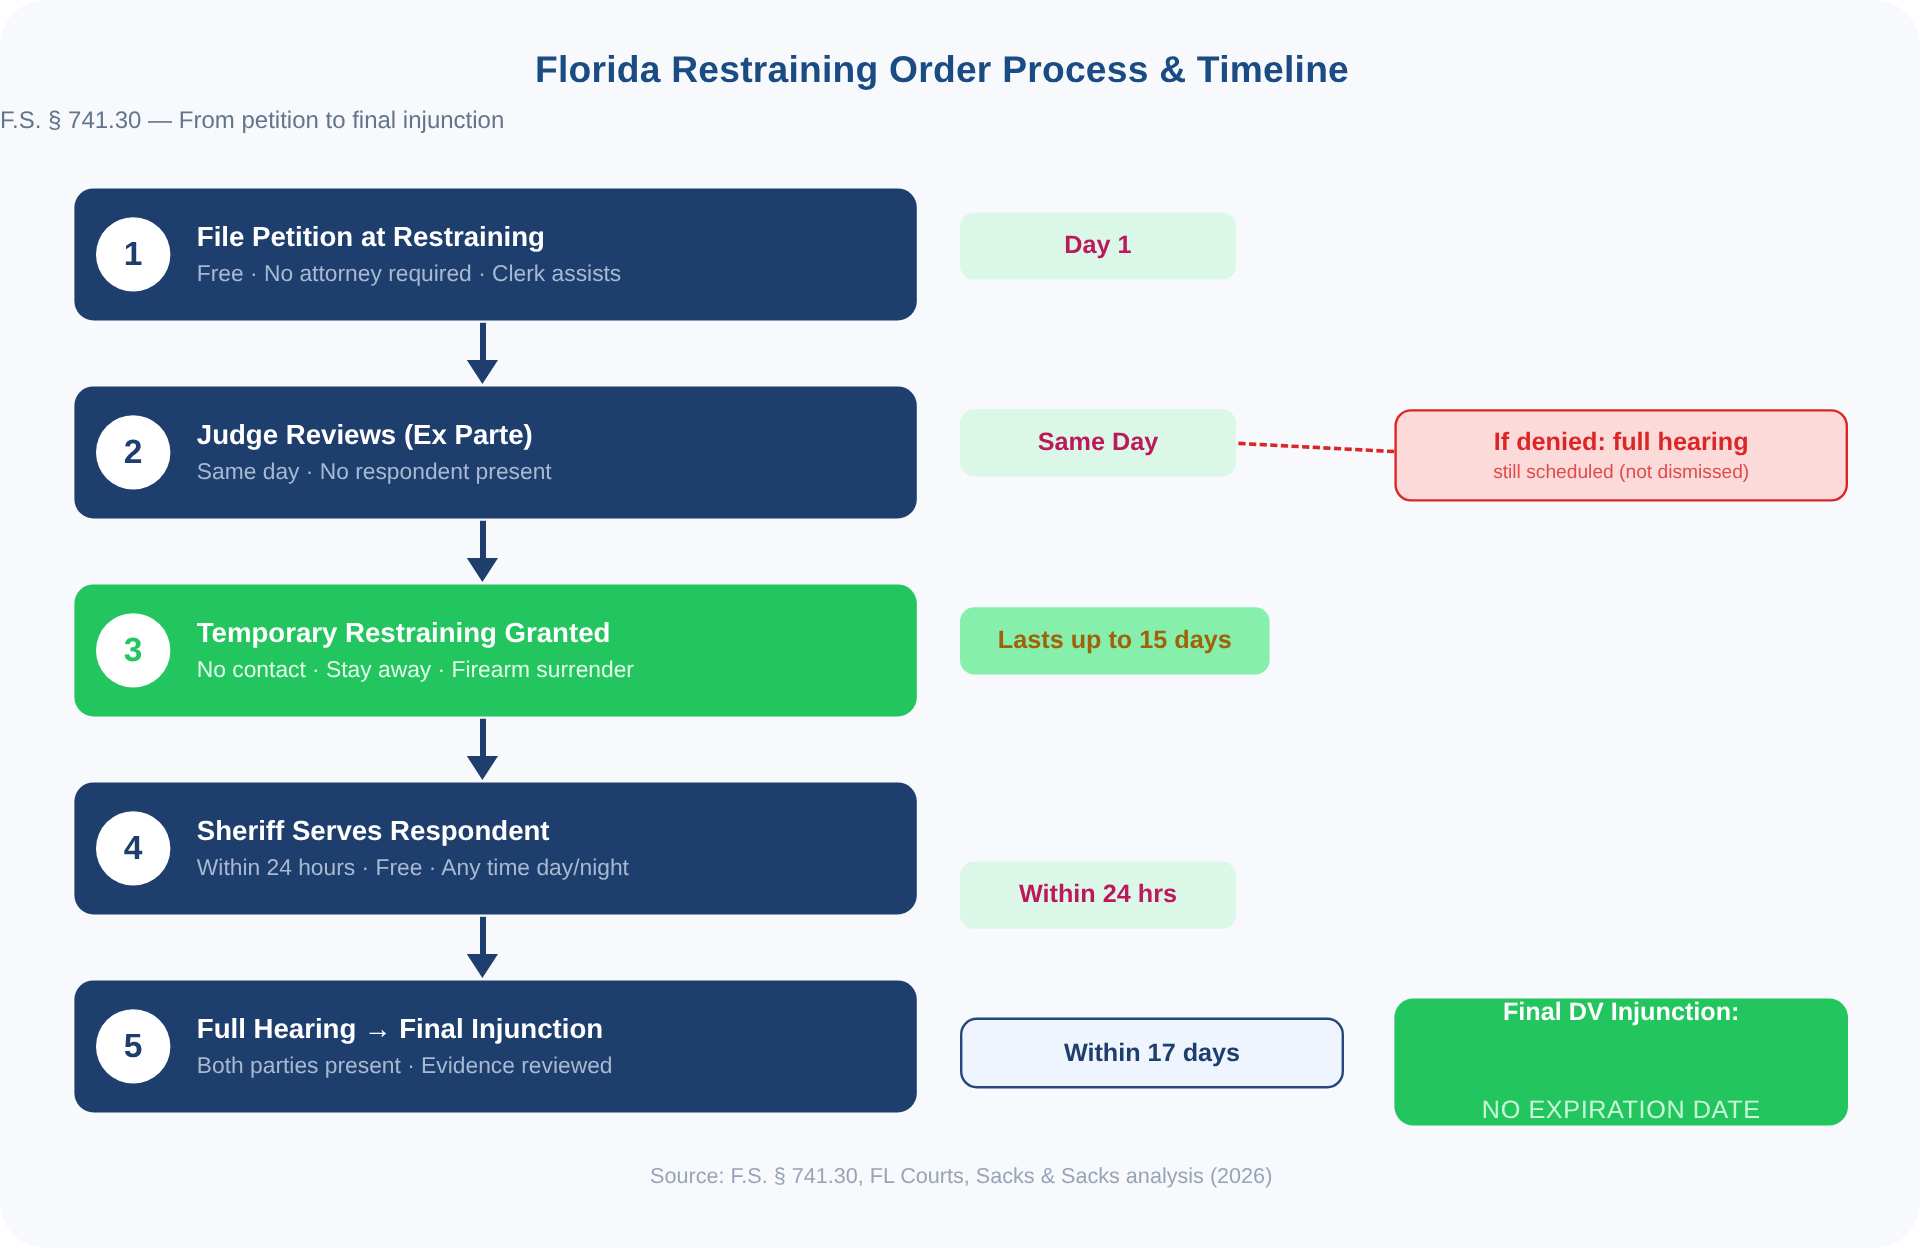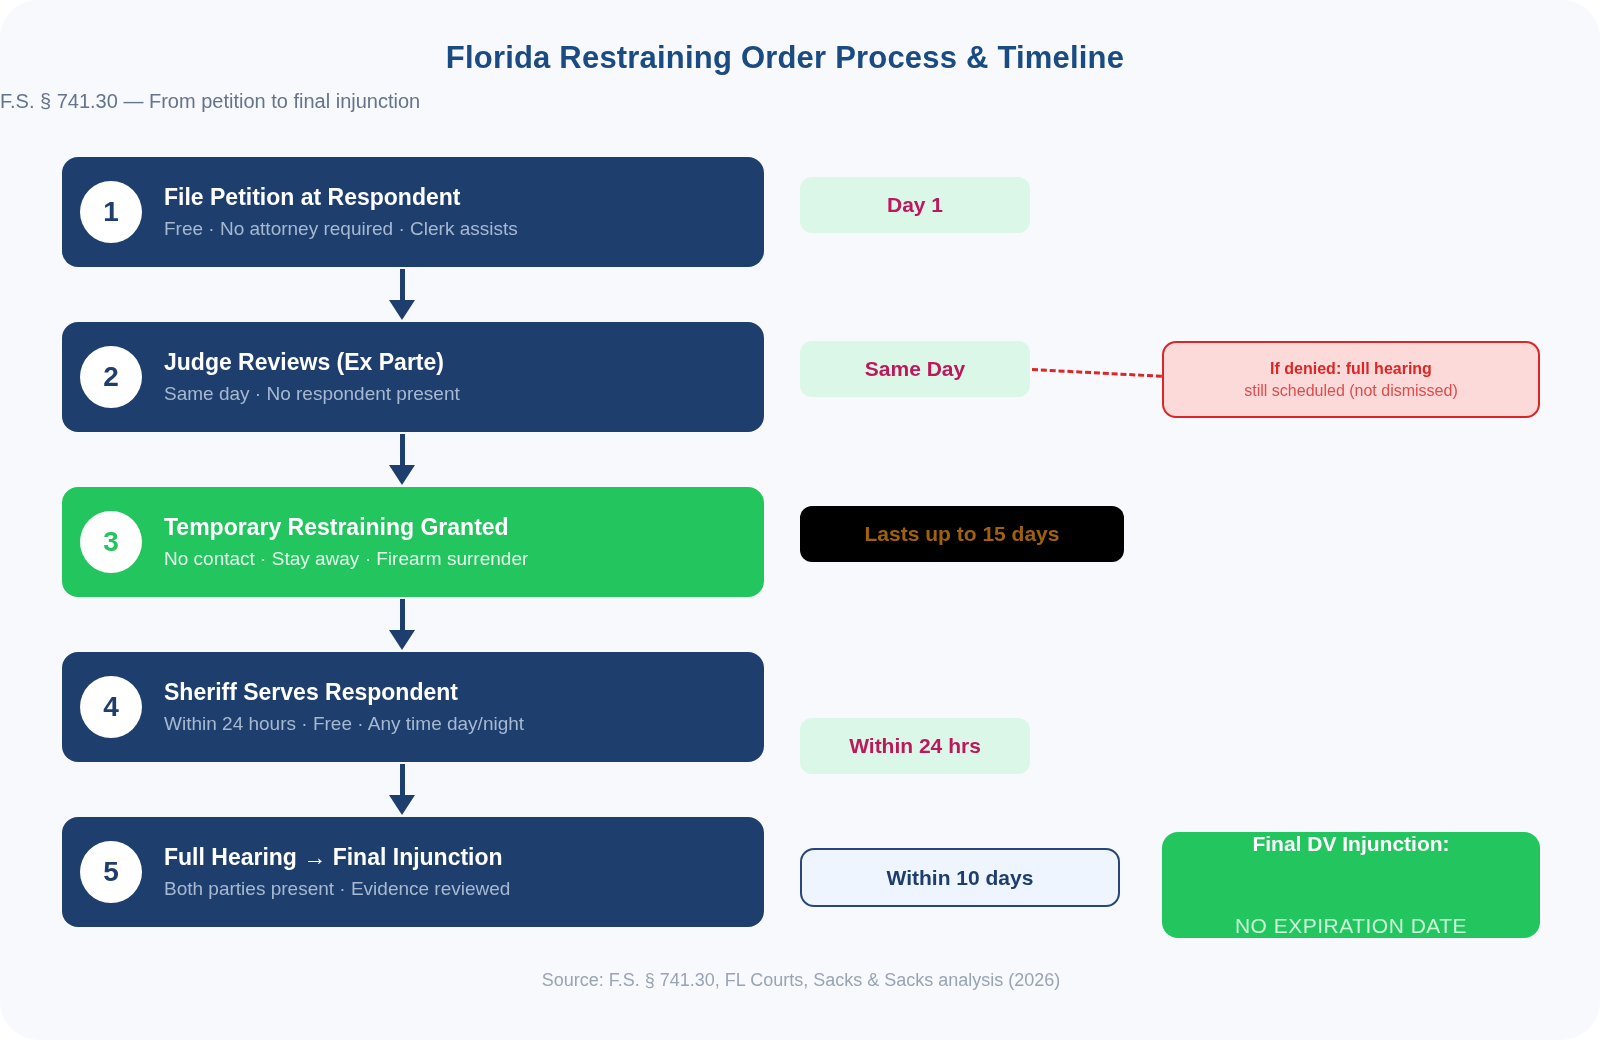--- a/index.html
+++ b/index.html
@@ -25,31 +25,31 @@
   .step.green .step-detail{color:#e2fbe9;}
 
   .arrow{position:absolute;left:389px;width:26px;display:flex;flex-direction:column;align-items:center;}
   .arrow .stem{width:5px;height:31px;background:#1e3e6e;}
   .arrow .head{width:0;height:0;border-left:13px solid transparent;border-right:13px solid transparent;
     border-top:20px solid #1e3e6e;}
 
   .badge{position:absolute;display:flex;align-items:center;justify-content:center;
     font-weight:700;font-size:21px;border-radius:12px;box-sizing:border-box;}
   .badge-green{left:800px;width:230px;height:56px;background:#dbf7e7;color:#be185d;}
-  .badge-yellow{left:800px;width:324px;height:56px;background:#000000;color:#a16207;}
+  .badge-yellow{left:800px;width:258px;height:56px;background:#86efac;color:#a16207;}
   .badge-outline{left:800px;width:320px;height:59px;background:#eef5fe;color:#1e3e6e;
     border:2px solid #27477c;border-radius:14px;}
 
   .dashed-link{position:absolute;left:1032px;top:368px;width:130px;height:0;
     border-top:3px dashed #dc2626;transform:rotate(3deg);transform-origin:left center;}
 
   .callout{position:absolute;left:1162px;top:341px;width:378px;height:77px;background:#fcdada;
     border:2px solid #dc2626;border-radius:14px;box-sizing:border-box;
     display:flex;flex-direction:column;align-items:center;justify-content:center;gap:4px;}
-  .callout-title{font-size:16px;font-weight:700;color:#dc2626;}
+  .callout-title{font-size:21px;font-weight:700;color:#dc2626;}
   .callout-sub{font-size:16px;color:#e14b4b;}
 
   .final-box{position:absolute;left:1162px;top:832px;width:378px;height:106px;background:#23c55e;
     border-radius:16px;display:flex;flex-direction:column;align-items:center;justify-content:space-between;gap:11px;}
   .final-line1{font-size:21px;font-weight:700;color:#ffffff;}
   .final-line2{font-size:21px;font-weight:400;color:#c9f8d9;letter-spacing:.5px;}
 
   .source{position:absolute;left:16px;top:970px;width:1570px;text-align:center;
     font-size:18px;color:#98a4b5;}
 </style>
@@ -57,21 +57,21 @@
 <body>
 
 <div class="panel">
 
   <div class="page-title">Florida Restraining Order Process &amp; Timeline</div>
   <div class="page-subtitle">F.S. § 741.30 — From petition to final injunction</div>
 
   <div class="step navy" style="top:157px;">
     <div class="step-circle">1</div>
     <div class="step-text">
-      <div class="step-title">File Petition at Respondent</div>
+      <div class="step-title">File Petition at Restraining</div>
       <div class="step-detail">Free · No attorney required · Clerk assists</div>
     </div>
   </div>
   <div class="badge badge-green" style="top:177px;">Day 1</div>
   <div class="arrow" style="top:269px;">
     <div class="stem"></div>
     <div class="head"></div>
   </div>
 
   <div class="step navy" style="top:322px;">
@@ -118,20 +118,20 @@
     <div class="head"></div>
   </div>
 
   <div class="step navy" style="top:817px;">
     <div class="step-circle">5</div>
     <div class="step-text">
       <div class="step-title">Full Hearing → Final Injunction</div>
       <div class="step-detail">Both parties present · Evidence reviewed</div>
     </div>
   </div>
-  <div class="badge badge-outline" style="top:848px;">Within 10 days</div>
+  <div class="badge badge-outline" style="top:848px;">Within 17 days</div>
   <div class="final-box">
     <div class="final-line1">Final DV Injunction:</div>
     <div class="final-line2">NO EXPIRATION DATE</div>
   </div>
 
   <div class="source">Source: F.S. § 741.30, FL Courts, Sacks &amp; Sacks analysis (2026)</div>
 </div>
 
 </body></html>

